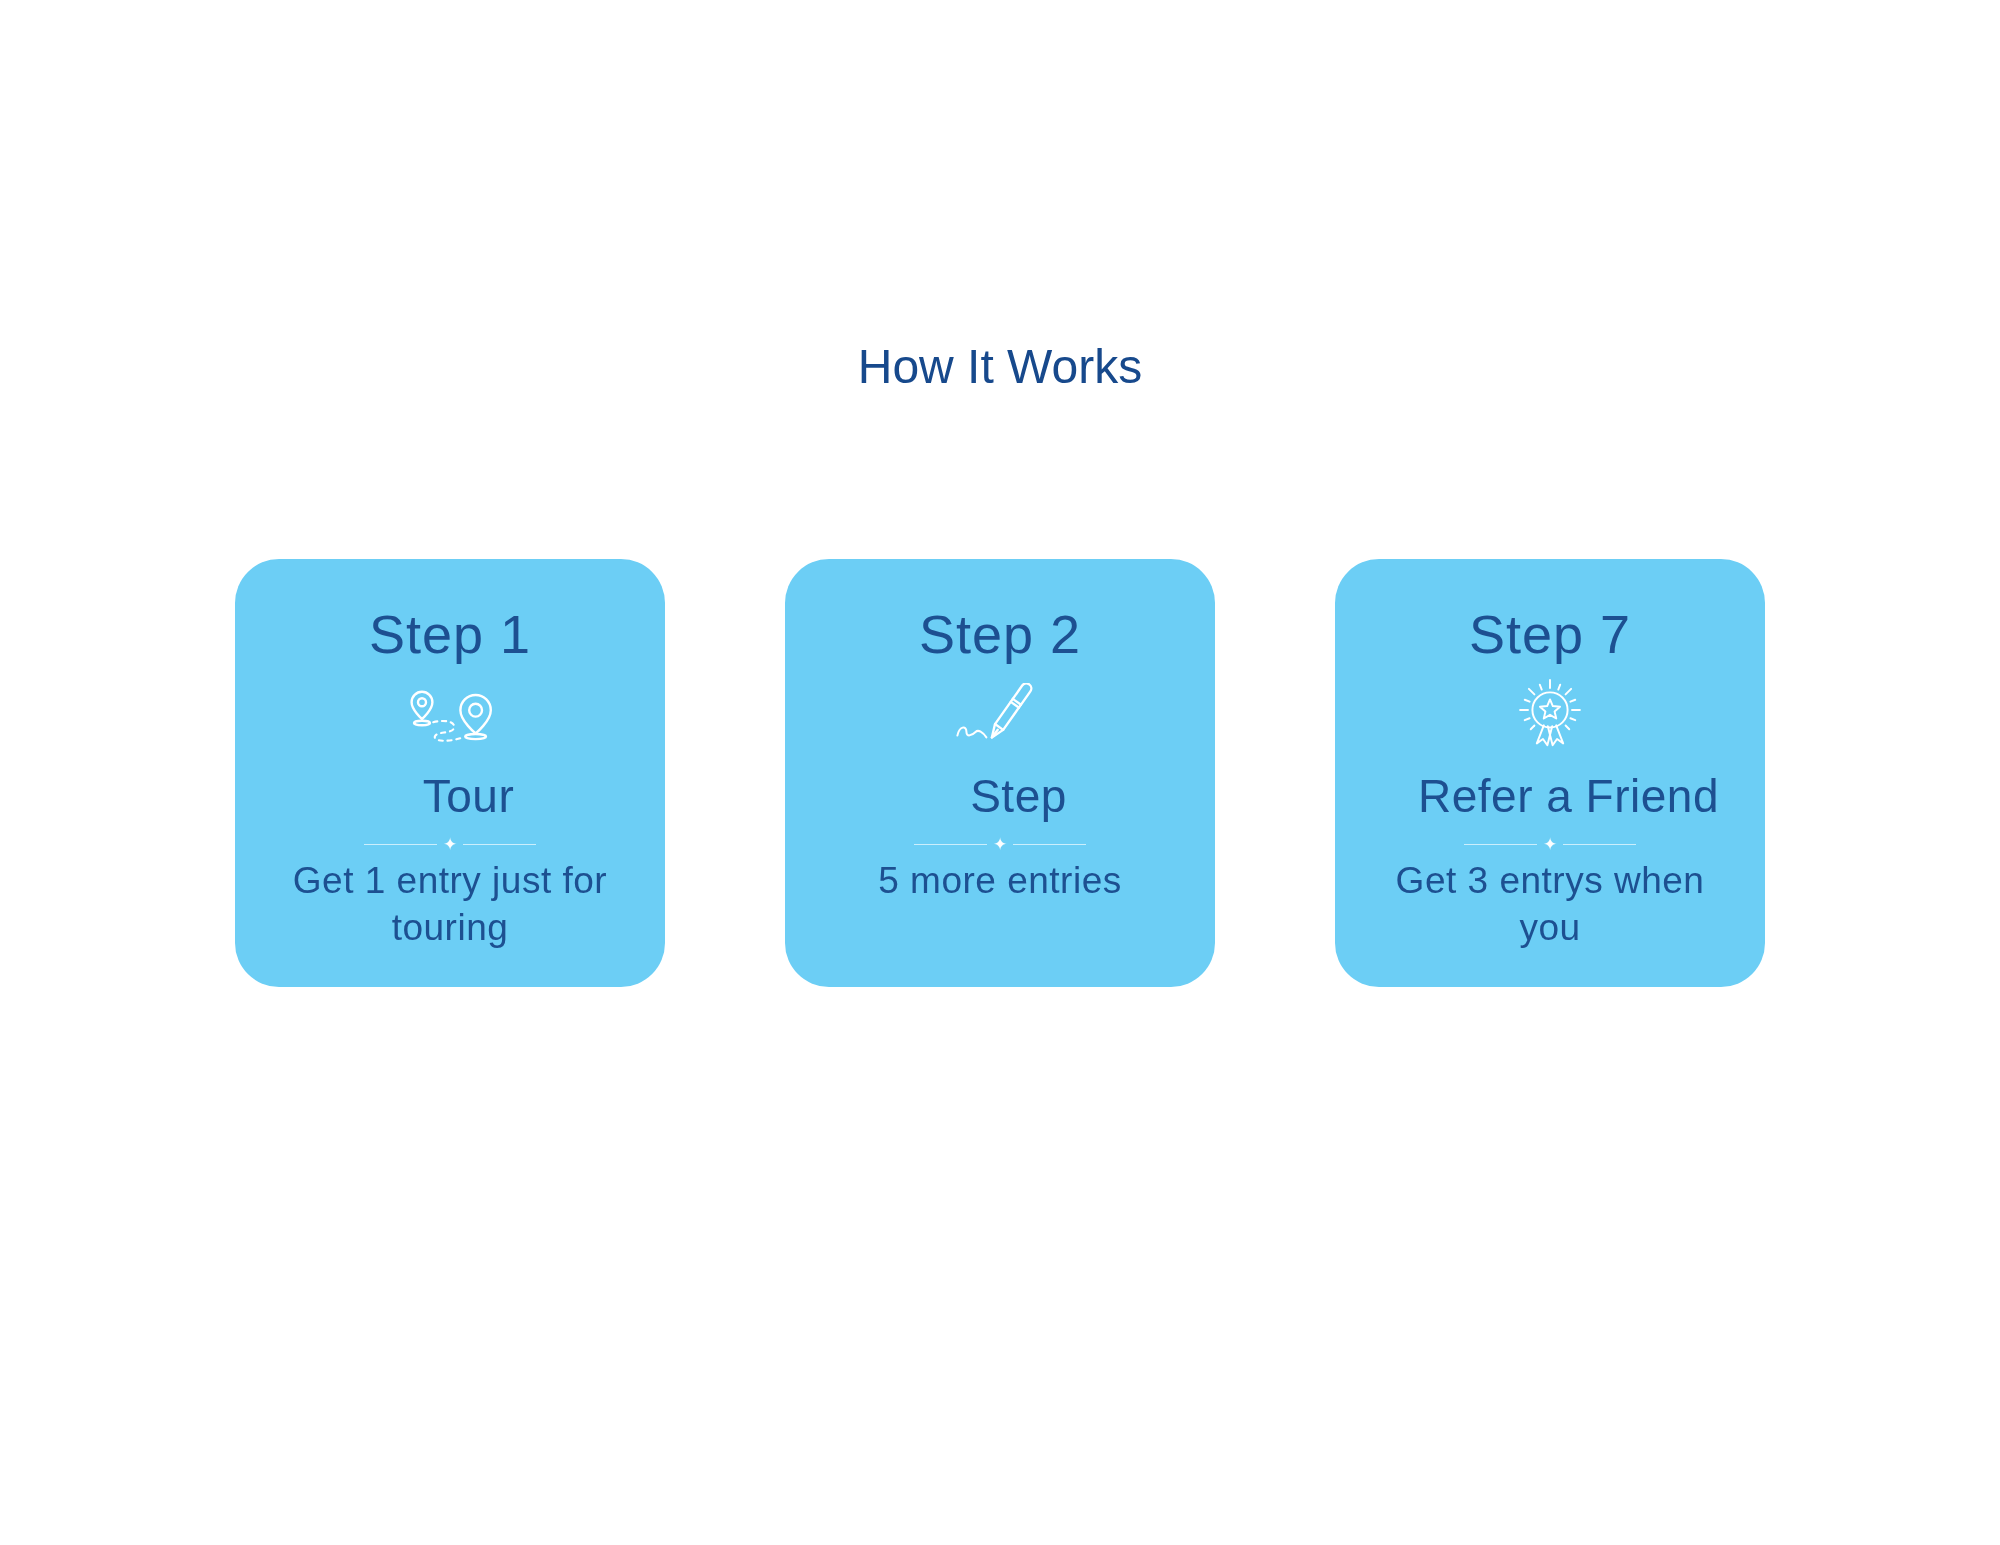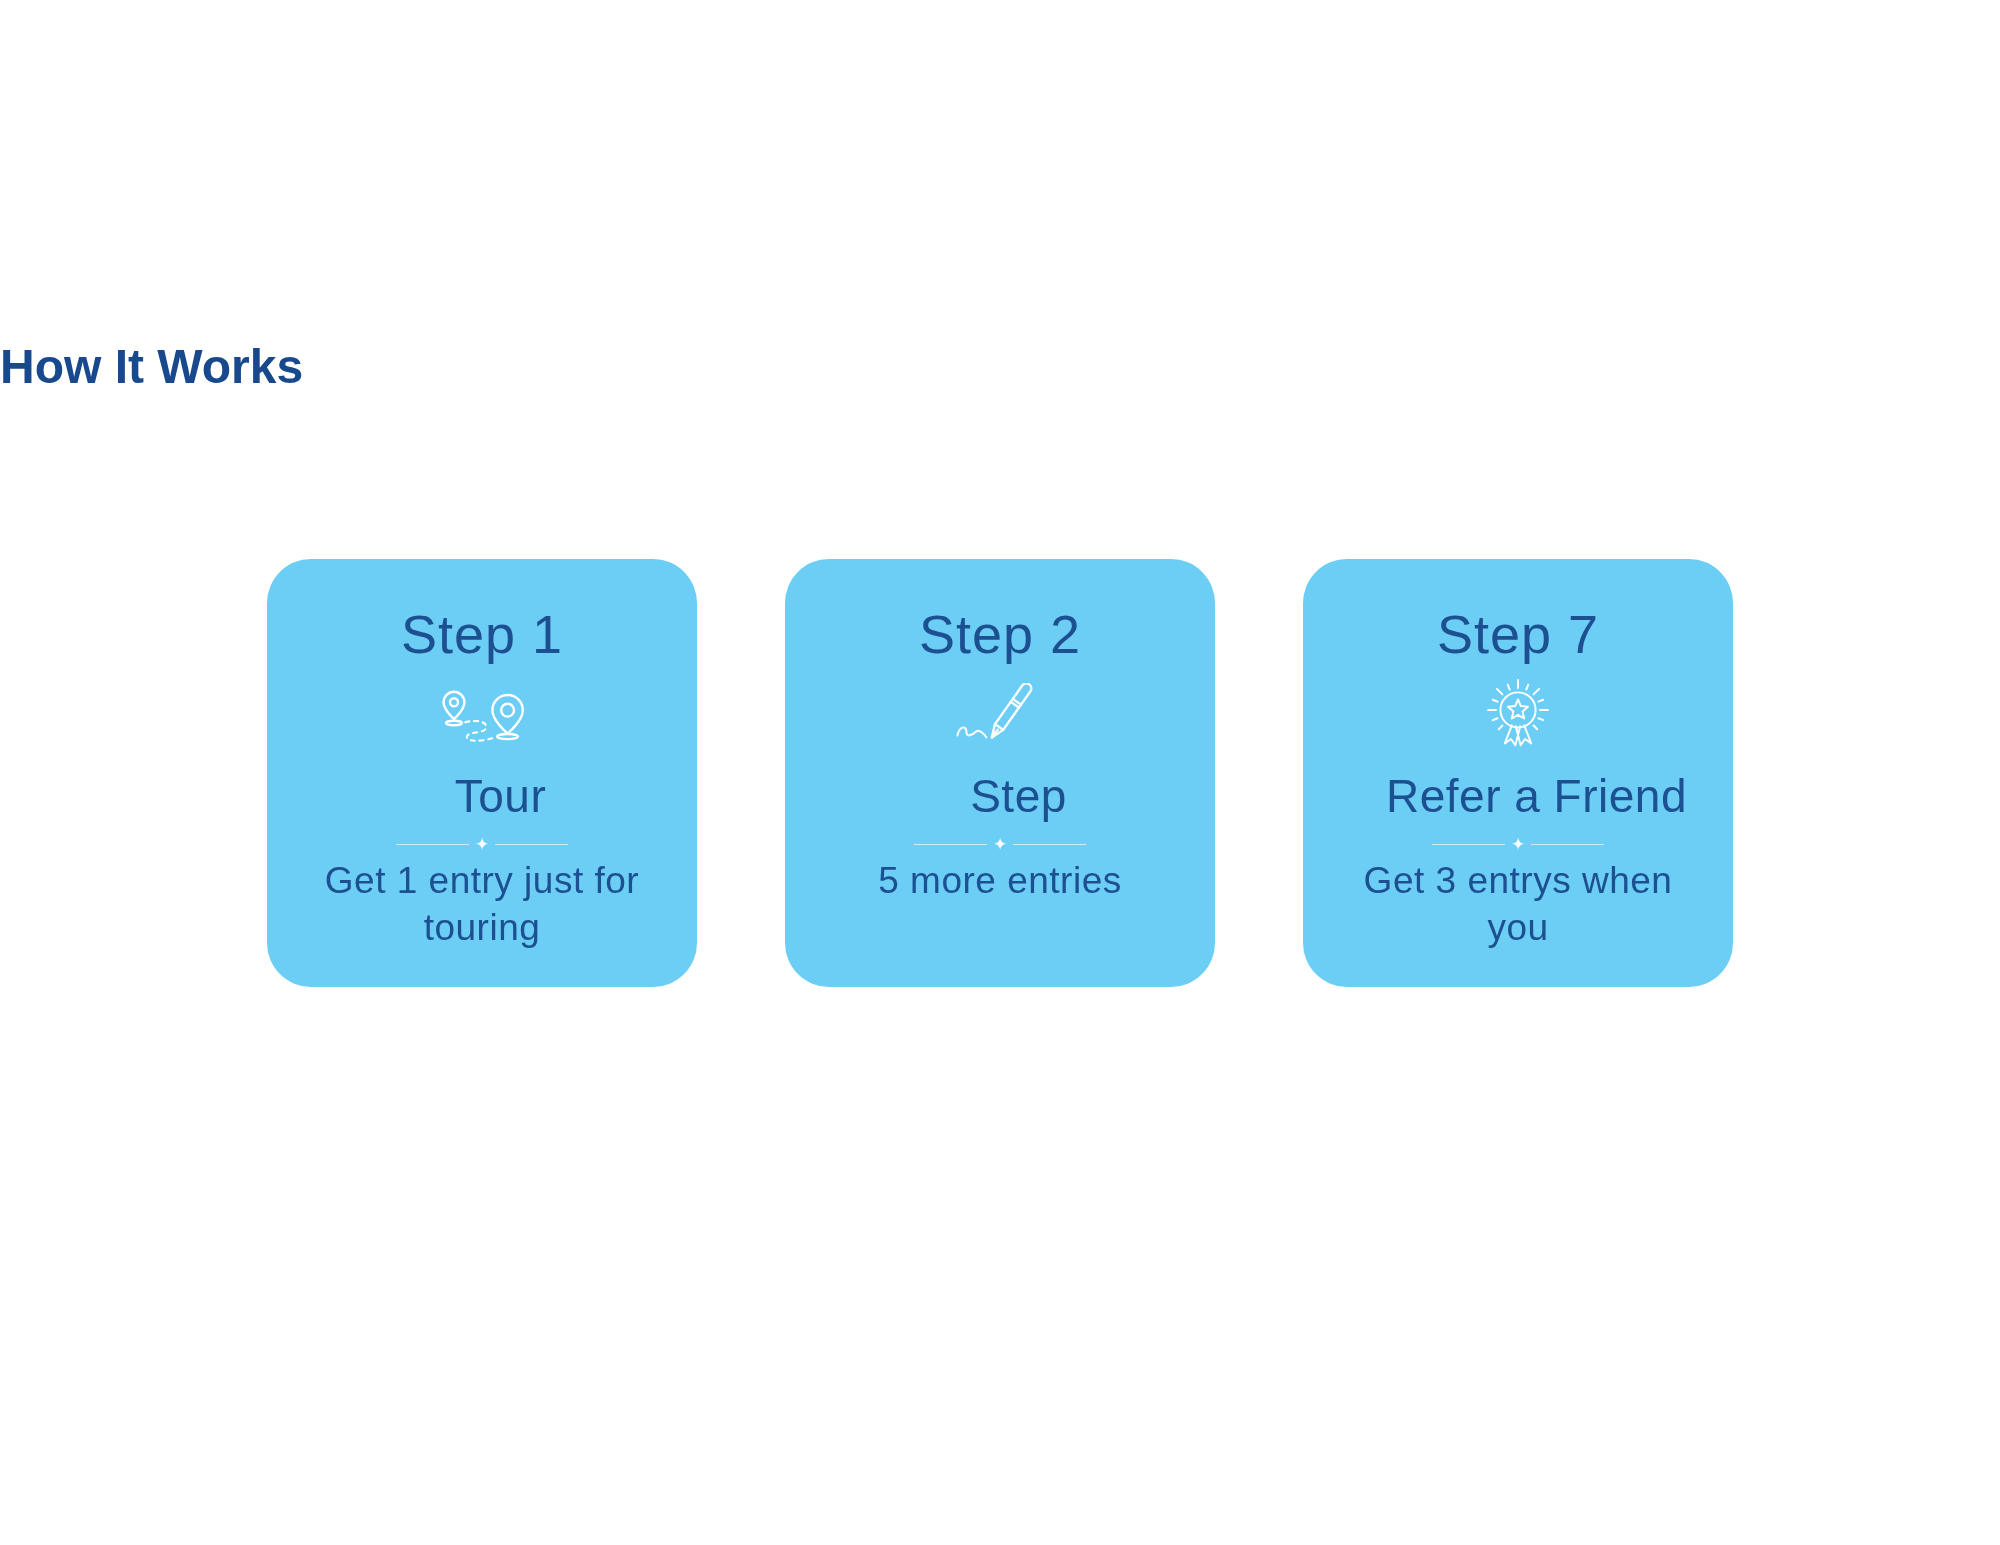--- a/index.html
+++ b/index.html
@@ -7,31 +7,31 @@
   .canvas {
     position: relative;
     width: 2000px;
     height: 1545px;
     background: #ffffff;
     overflow: hidden;
     font-family: "Liberation Sans", sans-serif;
   }
   .page-title {
     padding-top: 342px;
-    text-align: left;
+    text-align: center;
     font-size: 48px;
     line-height: 50px;
-    font-weight: bold;
+    font-weight: normal;
     letter-spacing: 0px;
     color: #17498C;
   }
   .cards-row {
     display: flex;
     justify-content: center;
-    gap: 88px;
+    gap: 120px;
     margin-top: 167px;
   }
   .step-card {
     width: 430px;
     height: 428px;
     background: #6CCEF5;
     border-radius: 44px;
     padding-top: 44px;
     text-align: center;
     color: #1D5091;

